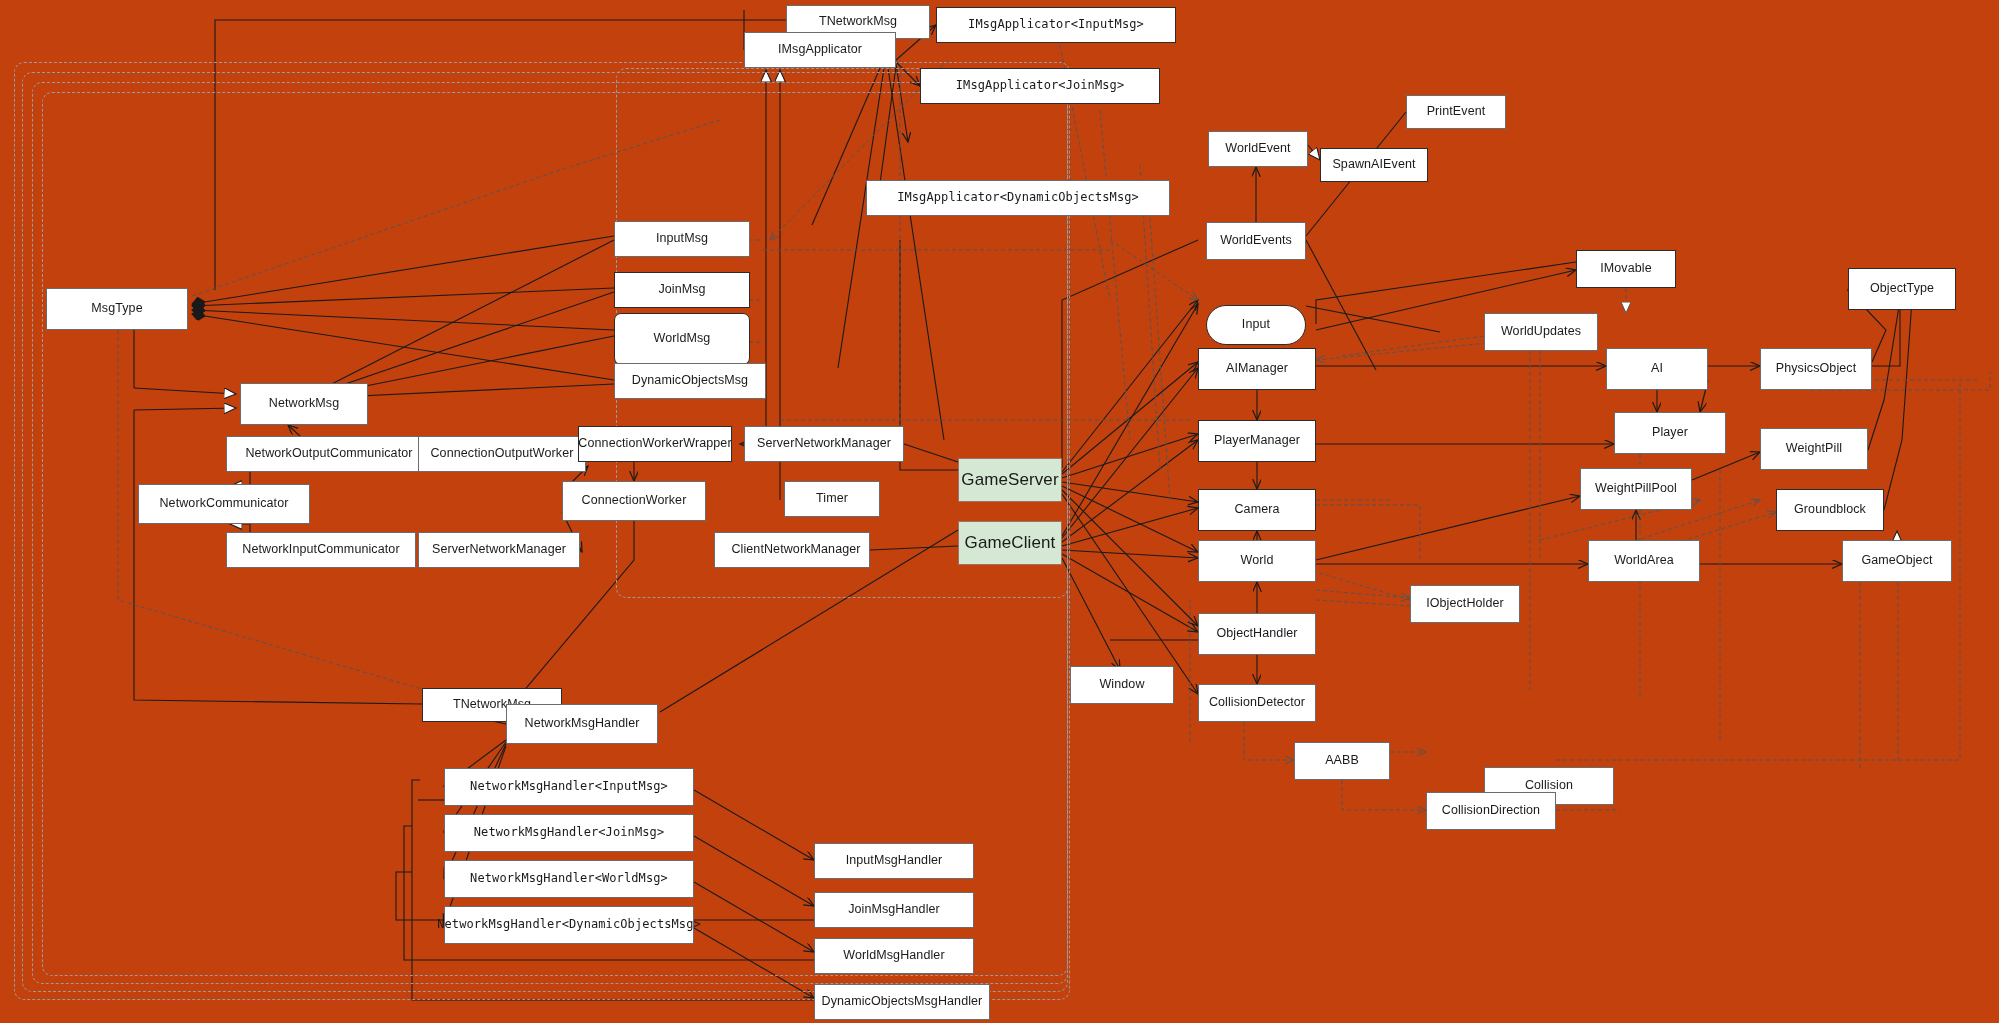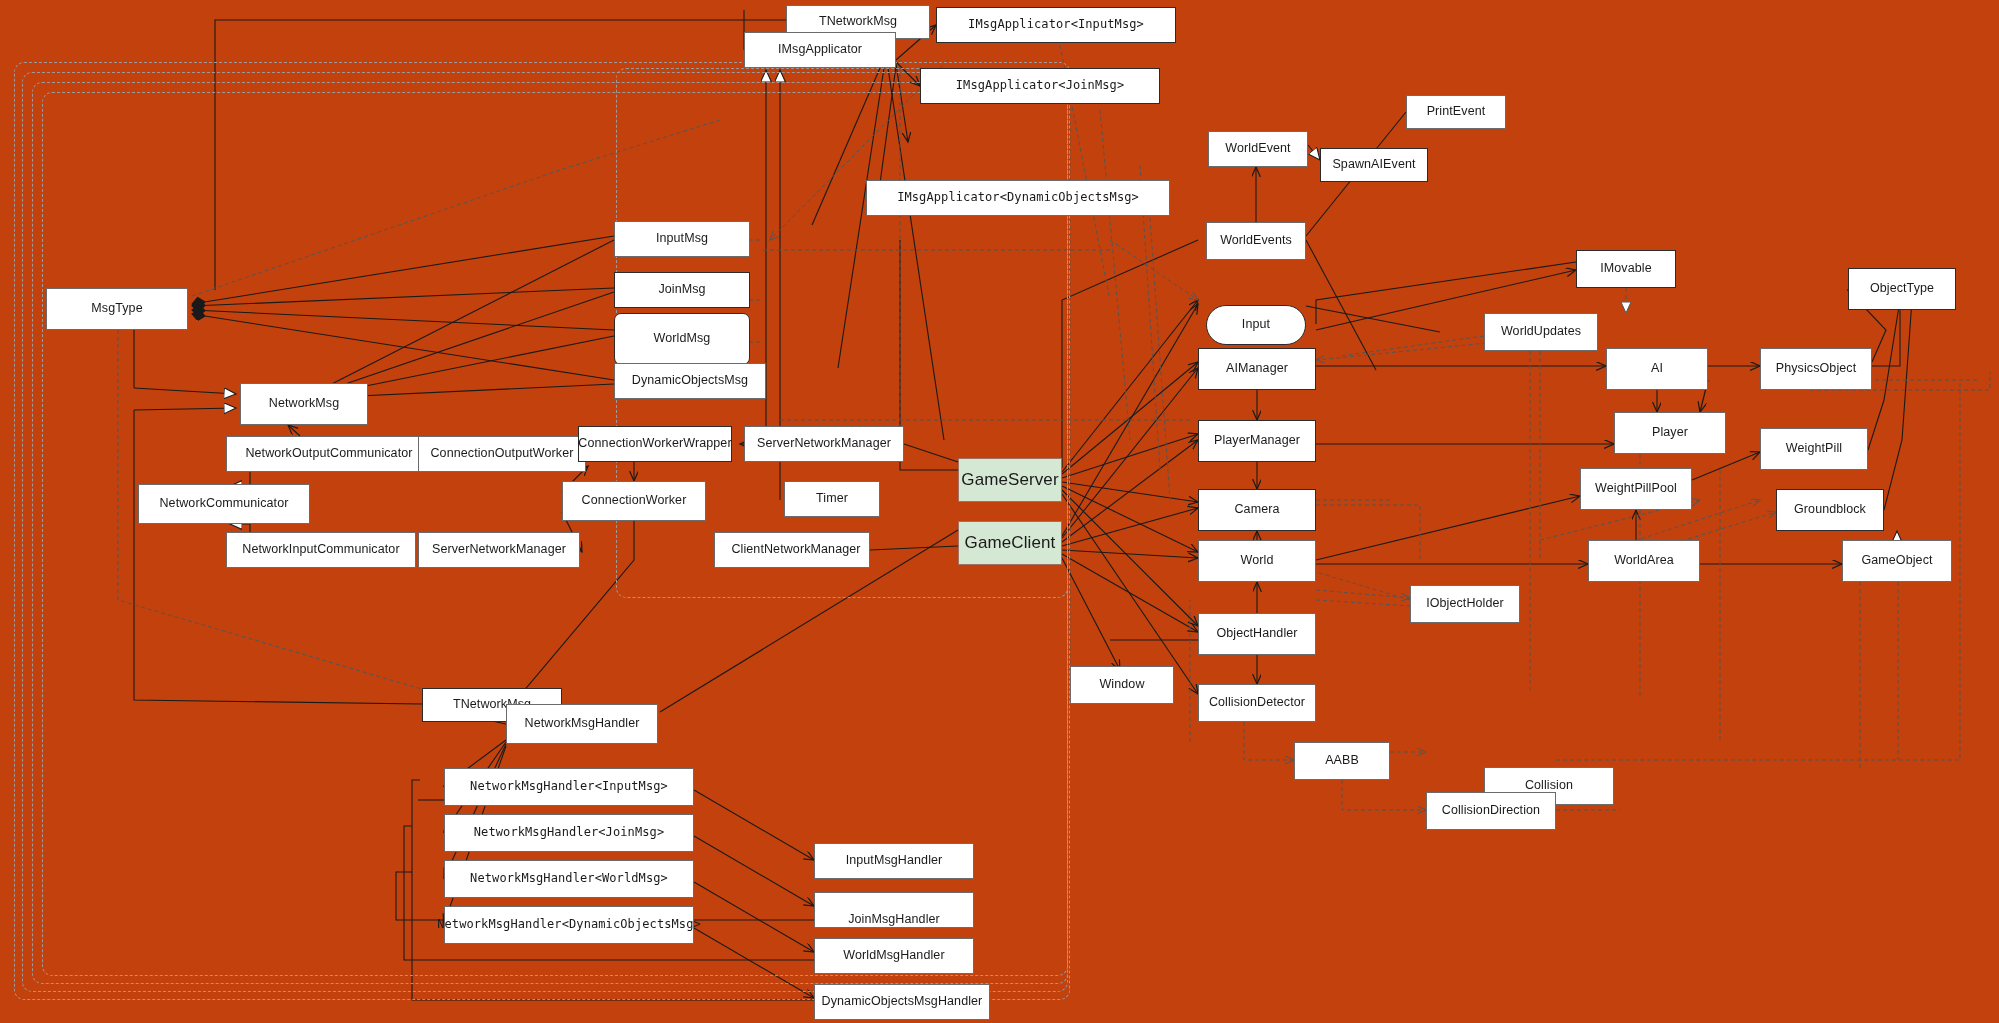--- a/index.html
+++ b/index.html
@@ -343,21 +343,21 @@
   <div class="uml-node tmpl" style="left: 444px; top: 860px; width: 250px; height: 38px;">
       <span class="node-label">NetworkMsgHandler&lt;WorldMsg&gt;</span>
     </div>
   <div class="uml-node tmpl" style="left: 444px; top: 906px; width: 250px; height: 38px;">
       <span class="node-label">NetworkMsgHandler&lt;DynamicObjectsMsg&gt;</span>
     </div>
 
   <div class="uml-node" style="left: 814px; top: 843px; width: 160px; height: 36px;">
       <span class="node-label">InputMsgHandler</span>
     </div>
-  <div class="uml-node" style="left: 814px; top: 892px; width: 160px; height: 36px; align-items: flex-end;">
+  <div class="uml-node" style="left: 814px; top: 892px; width: 160px; height: 36px;">
       <span class="node-label">JoinMsgHandler</span>
     </div>
   <div class="uml-node" style="left: 814px; top: 938px; width: 160px; height: 36px;">
       <span class="node-label">WorldMsgHandler</span>
     </div>
   <div class="uml-node" style="left: 814px; top: 984px; width: 176px; height: 36px;">
       <span class="node-label">DynamicObjectsMsgHandler</span>
     </div>
 
   <div class="uml-node" style="left: 1070px; top: 666px; width: 104px; height: 38px;">

